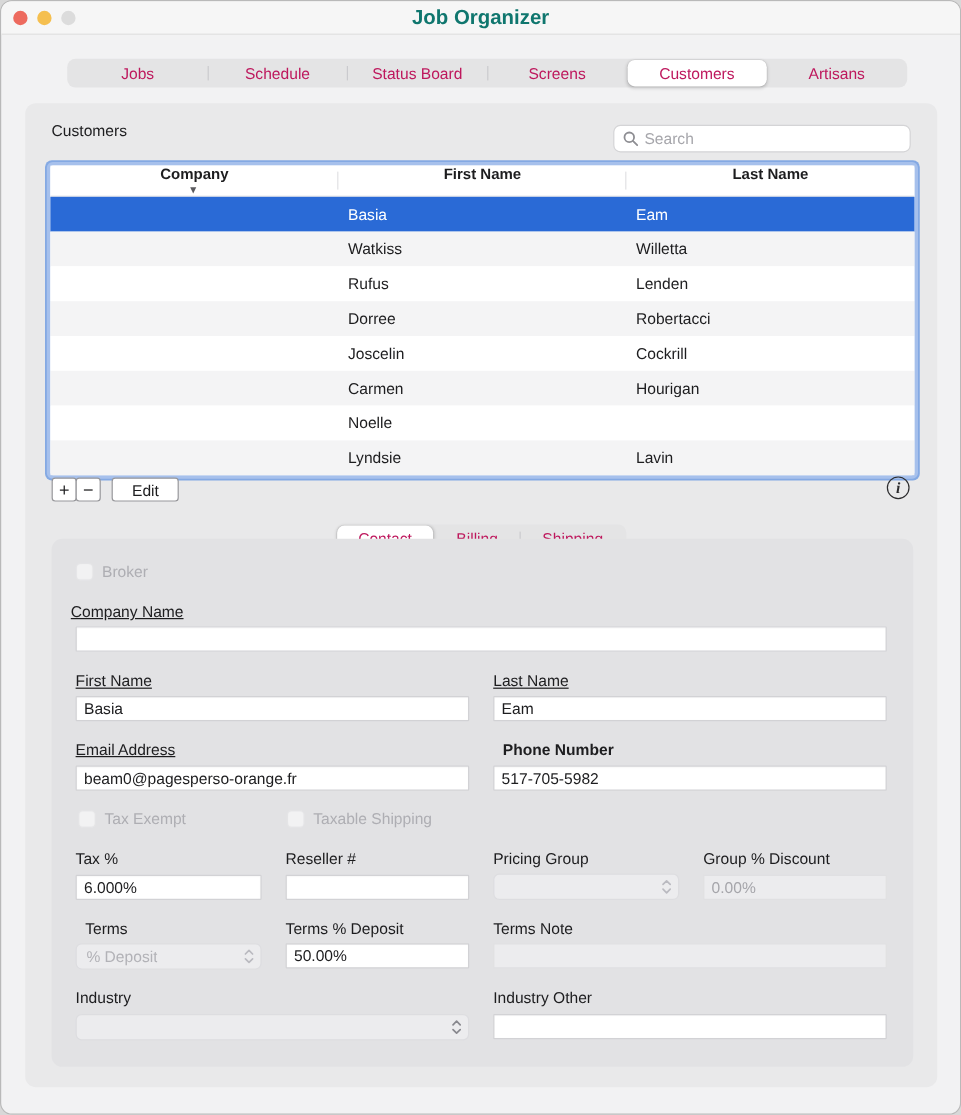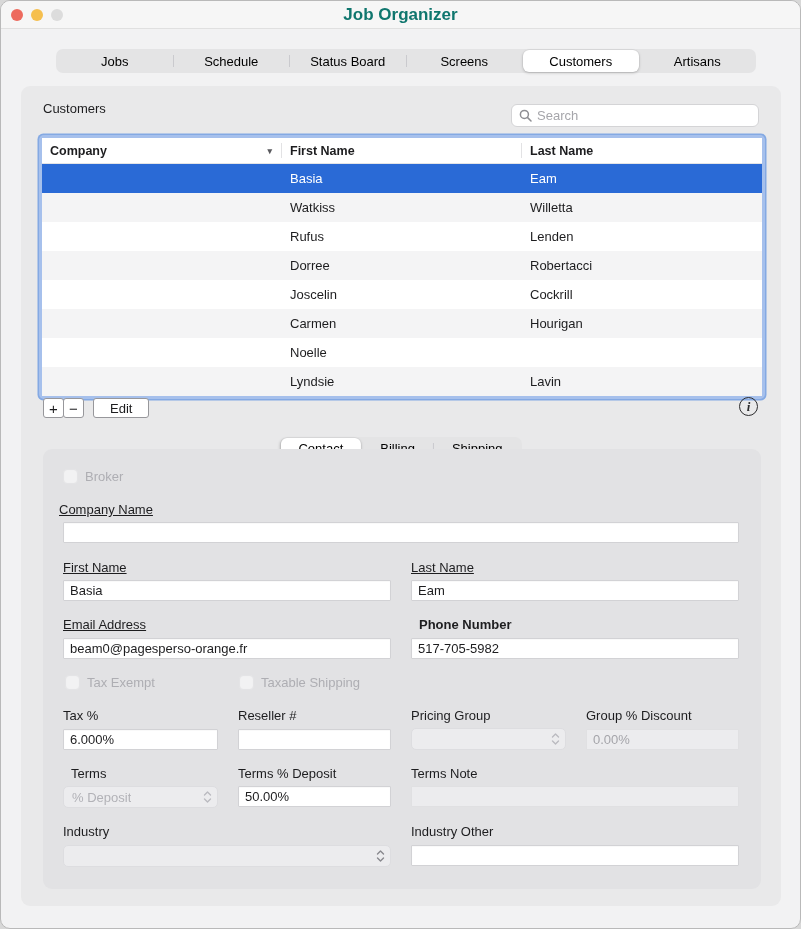--- a/index.html
+++ b/index.html
@@ -12,21 +12,21 @@
   
   .titlebar{position:absolute; left:0; top:0; width:100%; height:28px;
     background:#f6f6f6; border-bottom:1px solid #e0e0e0; display:flex; align-items:center; justify-content:center;}
   .traffic{position:absolute; left:10px; top:8px; display:flex; gap:8px;}
   .tl{width:12px; height:12px; border-radius:50%;}
   .win-title{font-size:17px; font-weight:700; color:#0f766e;}
   
   .seg-track{position:absolute; display:flex; align-items:stretch; background:#e4e4e5;
     border-radius:7px; padding:1px;}
   .seg{position:relative; display:flex; align-items:center; justify-content:center;
-    font-size:13px; color:#000000; cursor:default; border-radius:6px;text-align:center;}
+    font-size:13px; color:#be185d; cursor:default; border-radius:6px;text-align:center;}
   .seg.selected{background:#ffffff; box-shadow:0 1px 3px rgba(0,0,0,.22), 0 0 0 .5px rgba(0,0,0,.06);}
   .seg-div{width:1px; background:#cacace; margin:5px 0; align-self:stretch;}
   .seg-div.hidden{background:transparent;}
   .nav-track{left:55px; top:48px; width:700px; height:24px;}
   .nav-track .seg{flex:1 1 0;}
   .detail-track{top:436px; left:50%; transform:translateX(-50%); height:23px;}
   .detail-track .seg{padding:0 18px;}
   
   .outer-box{position:absolute; left:20px; top:85px; width:760px; height:820px;
     background:#e9e9ea; border-radius:9px;}
@@ -34,21 +34,21 @@
   
   .search{position:absolute; left:510px; top:103px; width:248px; height:23px;
     background:#ffffff; border:1px solid #d4d4d6; border-radius:6px; display:flex; align-items:center; padding:0 7px;}
   .search input{border:none; outline:none; flex:1; font-size:13px; color:#1d1d1f; background:transparent; margin-left:5px;}
   .search input::placeholder{color:#a6a6ab;}
   
   .table-wrap{position:absolute; left:41px; top:137px; width:720px; height:258px;
     background:#ffffff; border-radius:2px;
     box-shadow:0 0 0 3px #a6c0ec, 0 0 0 4.5px #84a9e3;}
   .thead{display:flex; height:26px; background:#ffffff; border-bottom:1px solid #e4e4e6;}
-  .th{display:flex; align-items:center; font-size:12.5px; font-weight:700; color:#1d1d1f; padding:0 8px; position:relative;}
+  .th{display:flex; align-items:center; font-size:12.5px; font-weight:700; color:#1d1d1f; padding:0 8px; position:relative;flex-direction:column;}
   .th .colsep{position:absolute; right:0; top:5px; bottom:5px; width:1px; background:#e2e2e4;}
   .th-company{width:240px; justify-content:space-between;}
   .th-first{width:240px;}
   .th-last{flex:1;}
   .sort-arrow{font-size:9px; color:#5a5a5e; margin-right:2px;}
   .tbody{}
   .trow{display:flex; height:29px; align-items:center; background:#ffffff;}
   .trow.alt{background:#f4f4f5;}
   .trow.selected{background:#2a6ad6;}
   .trow .tcell{font-size:13px; color:#1d1d1f; padding:0 8px; overflow:hidden; white-space:nowrap;}

